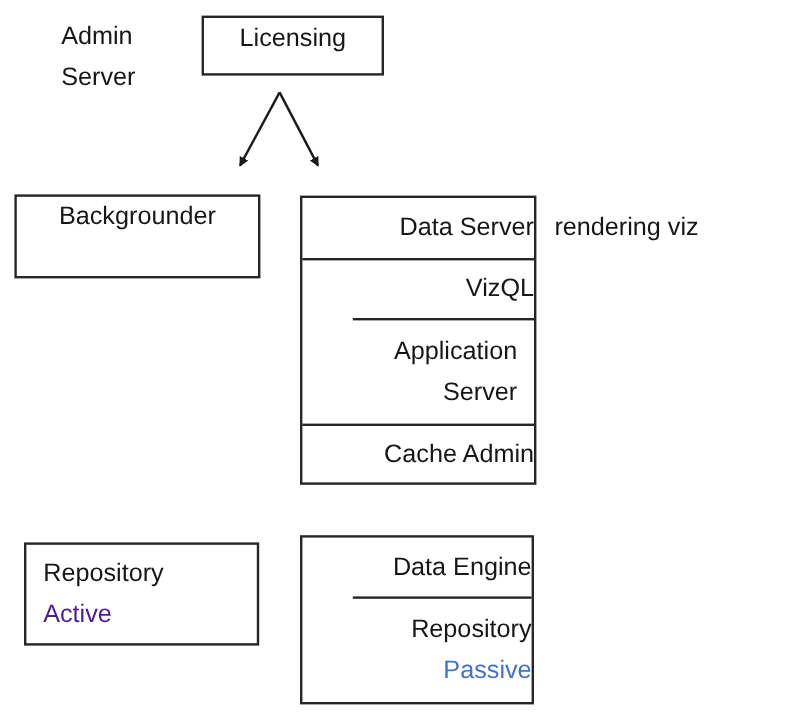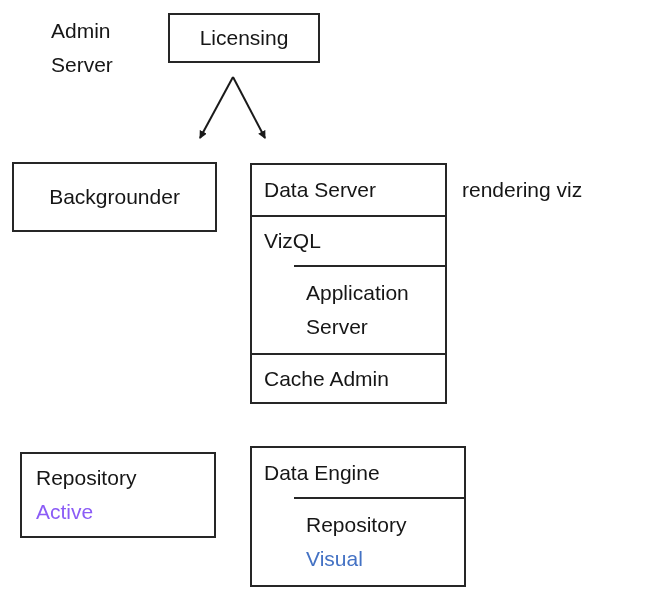--- a/index.html
+++ b/index.html
@@ -21,38 +21,39 @@
   .freetext {
     position: absolute;
     white-space: nowrap;
   }
   .box {
     position: absolute;
     border: 2px solid #262626;
     box-sizing: border-box;
     background: #ffffff;
     display: flex;
-    align-items: center;
+    align-items: flex-start;
     justify-content: center;
   }
   .stack {
     position: absolute;
     border: 2px solid #262626;
     box-sizing: border-box;
     background: #ffffff;
     display: flex;
     flex-direction: column;
   }
   .stack .row {
     box-sizing: border-box;
     border-top: 2px solid #262626;
     display: flex;
     flex-direction: column;
     justify-content: center;
     padding-left: 12px;
+    text-align: right;
   }
   .stack .row:first-child { border-top: none; }
   .h50 { height: 50px; }
   .h49 { height: 49px; }
   .h88 { height: 88px; margin-left: 42px; }
   .status-box {
     position: absolute;
     border: 2px solid #262626;
     box-sizing: border-box;
     background: #ffffff;
@@ -111,26 +112,26 @@
       <span>Cache Admin</span>
     </div>
   </div>
 
   <div class="freetext" style="left:462px; top:172px; line-height:35px;">
     <div>rendering viz</div>
   </div>
 
   <div class="status-box" style="left:20px; top:452px; width:196px; height:86px;">
     <div>Repository</div>
-    <div style="color:#8b5cf6;">Active</div>
+    <div style="color:#4c1d95;">Active</div>
   </div>
 
-  <div class="stack" style="left:250px; top:446px; width:216px;">
+  <div class="stack" style="left:250px; top:446px; width:195px;">
     <div class="row h49">
       <span>Data Engine</span>
     </div>
     <div class="row h88">
       <div>Repository</div>
-      <div style="color:#4472c4;">Visual</div>
+      <div style="color:#4472c4;">Passive</div>
     </div>
   </div>
 
 </div>
 
 </body></html>

